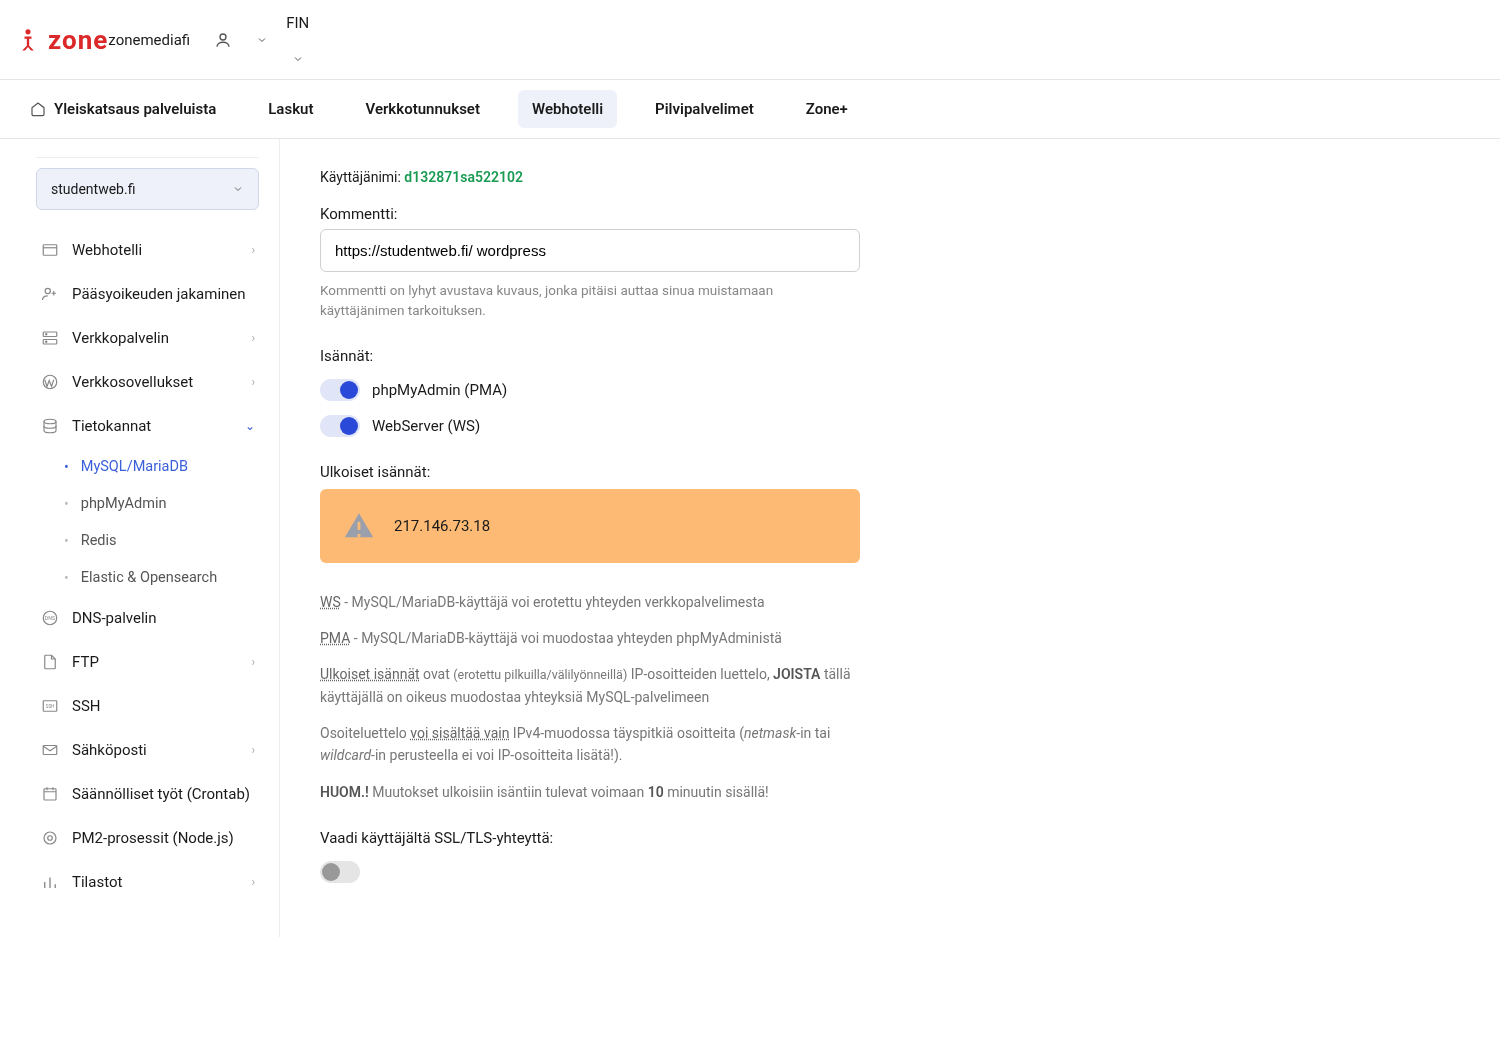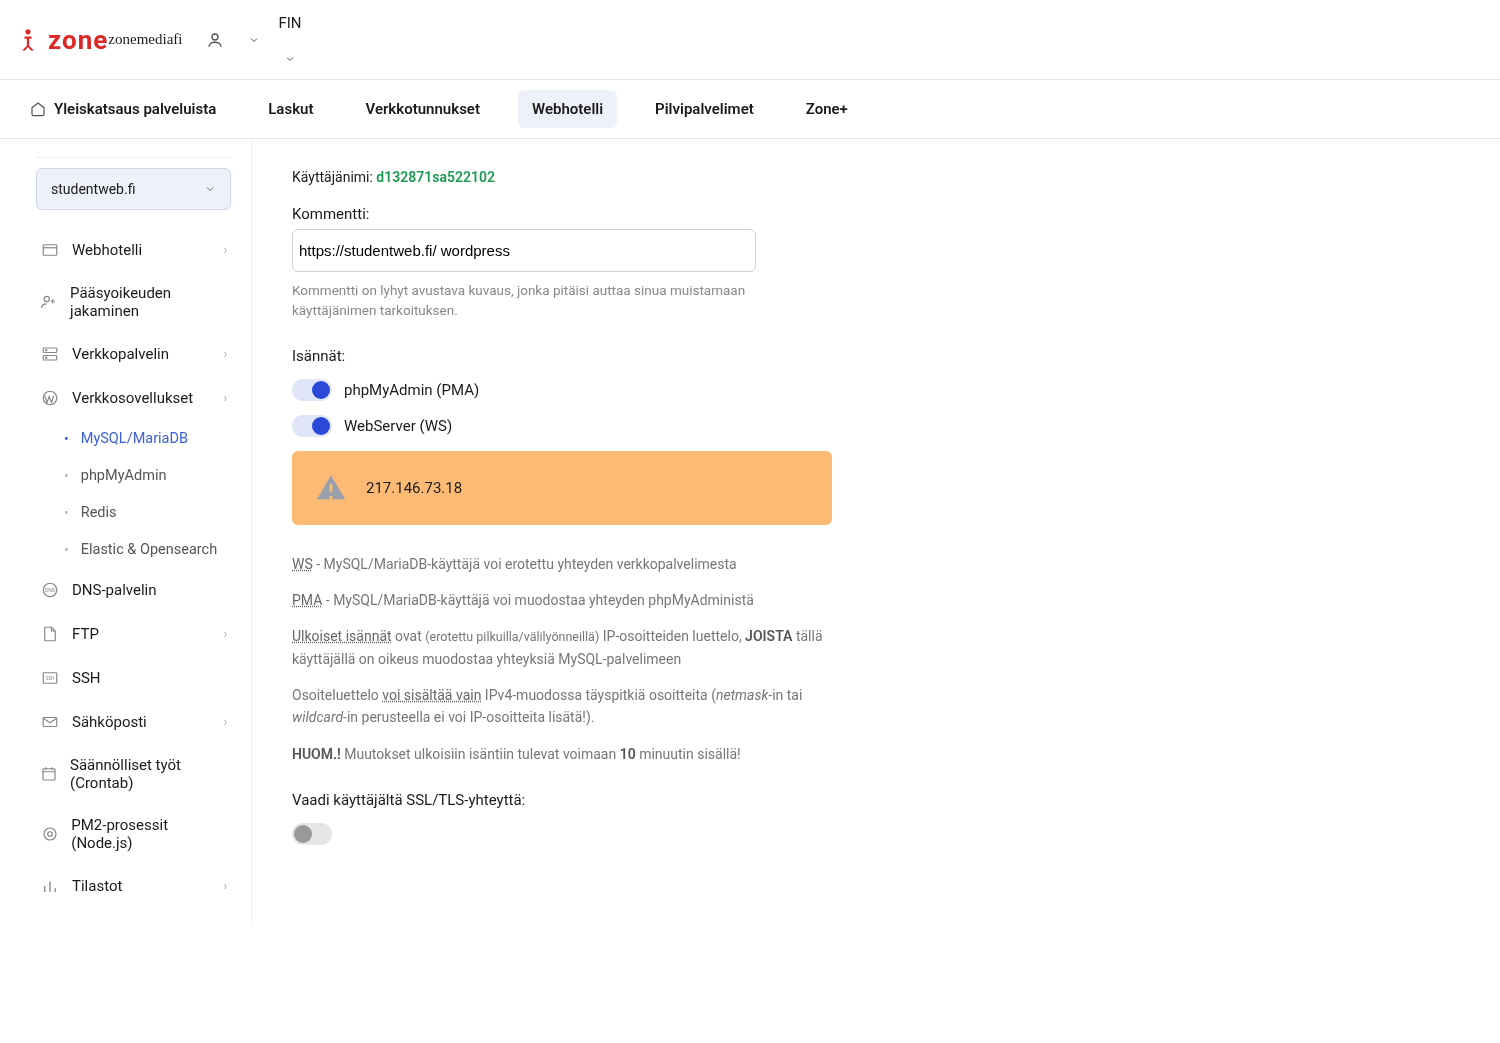--- a/index.html
+++ b/index.html
@@ -3,51 +3,51 @@
 <meta charset="utf-8">
 <style>
   * { box-sizing: border-box; margin: 0; padding: 0; }
   body { font-family: -apple-system, BlinkMacSystemFont, "Segoe UI", Roboto, Arial, sans-serif; font-size: 14px; color: #1a1a1a; background: #fff; }
   
   
   .topbar { display: flex; align-items: center; padding: 14px 28px 14px 14px; border-bottom: 1px solid #e5e5e5; }
   .logo { display: flex; align-items: center; color: #dc2828; font-weight: 700; font-size: 26px; letter-spacing: 1px; }
   .logo svg { margin-right: 6px; }
   .topbar-right { display: flex; align-items: center; gap: 18px; font-size: 15px; }
-  .user-menu { display: flex; align-items: center; gap: 24px; cursor: pointer; font-family: Liberation Serif, serif; }
+  .user-menu { display: flex; align-items: center; gap: 24px; cursor: pointer; }
   .lang-menu { display: flex; align-items: center; gap: 21px; cursor: pointer; flex-direction: column; }
   
   
   .main-nav { display: flex; gap: 24px; padding: 0 16px; border-bottom: 1px solid #e5e5e5; }
   .main-nav-item { padding: 20px 14px; font-size: 15px; font-weight: 600; cursor: pointer; color: #1a1a1a; display:flex; align-items:center; gap:8px;}
   .main-nav-item.active { background: #eef1f9; border-radius: 6px; margin: 10px 0; padding: 10px 14px; }
   
   
   .layout { display: flex; }
-  .sidebar { width: 252px; padding: 18px 20px 18px 36px; border-right: 1px solid #eee; background:#fff;}
+  .sidebar { width: 280px; padding: 18px 20px 18px 36px; border-right: 1px solid #eee; background:#fff;}
   .content { flex: 1; padding: 30px 40px 40px 40px; max-width: 940px; }
   
   
   .domain-select { margin: 10px 0 18px 0; background: #eef1f9; border: 1px solid #d0d7e8; border-radius: 6px; padding: 12px 14px; display:flex; justify-content:space-between; align-items:center; cursor:pointer; font-size:14px;}
   .side-item { display:flex; align-items:center; gap:12px; padding: 12px 4px; font-size:15px; cursor:pointer; color:#1a1a1a; position:relative;}
   .side-item .chev { margin-left:auto; color:#aaa; font-size:12px;}
   .side-item.expanded .chev { color:#3b5fd9; }
   .side-sub { padding-left: 24px; }
   .side-sub-item { display:flex; align-items:center; gap:12px; padding:10px 4px; font-size:14.5px; color:#555; cursor:pointer;}
   .side-sub-item.active { color:#3b5fd9; }
   .side-sub-item::before { content:"•"; color:#bbb; font-size:14px; }
   .side-sub-item.active::before { color:#3b5fd9; }
   .side-icon { width:20px; height:20px; display:inline-flex; align-items:center; justify-content:center; color:#888;}
   
   
   h1.page-title { font-size: 26px; font-weight: 600; margin-bottom: 40px; }
   .field-row { margin-bottom: 20px; }
   .lbl { font-size: 15px; margin-bottom: 6px; display:block; }
   .username-val { color: #1a9b52; font-weight: 600; }
-  .text-input { width: 464px; max-width:100%; padding: 12px 6px; border: 1px solid #d0d0d0; border-radius: 6px; font-size: 15px; }
+  .text-input { width: 540px; max-width:100%; padding: 12px 14px; border: 1px solid #d0d0d0; border-radius: 6px; font-size: 15px; }
   .help-text { font-size: 13.5px; color: #888; margin-top: 8px; max-width: 540px; line-height:1.5;}
   
   .toggle-row { display:flex; align-items:center; gap:12px; margin: 14px 0; }
   .toggle { width: 40px; height: 22px; background: #e5e5e5; border-radius: 20px; position: relative; cursor:pointer;}
   .toggle .knob { position:absolute; top:2px; left:2px; width:18px; height:18px; border-radius:50%; background:#999; transition:.2s;}
   .toggle.on { background:#e0e6f7;}
   .toggle.on .knob { left:20px; background:#2b49d8;}
   .toggle-label { font-size:15px; }
   
   .alert-box { background:#fdba74; border-radius:6px; padding:20px 22px; display:flex; align-items:center; gap:18px; max-width:540px; margin-top:8px;}
@@ -164,20 +164,31 @@
     <div class="side-item">
       <span class="side-icon">
           <svg width="18" height="18" viewBox="0 0 24 24" fill="none" stroke="#888" stroke-width="1.6">
             <circle cx="12" cy="12" r="9"></circle>
             <path d="M5 9l3 9 3-8 3 8 3-9"></path>
           </svg>
         </span>
       <span>Verkkosovellukset</span>
       <span class="chev">›</span>
     </div>
+    <div class="side-item expanded">
+      <span class="side-icon">
+          <svg width="18" height="18" viewBox="0 0 24 24" fill="none" stroke="#888" stroke-width="1.6">
+            <ellipse cx="12" cy="6" rx="8" ry="3"></ellipse>
+            <path d="M4 6v12c0 1.7 3.6 3 8 3s8-1.3 8-3V6"></path>
+            <path d="M4 12c0 1.7 3.6 3 8 3s8-1.3 8-3"></path>
+          </svg>
+        </span>
+      <span>Tietokannat</span>
+      <span class="chev" style="color:#3b5fd9">⌄</span>
+    </div>
     <div class="side-sub">
       <div class="side-sub-item active">
           <span>MySQL/MariaDB</span>
         </div>
       <div class="side-sub-item">
           <span>phpMyAdmin</span>
         </div>
       <div class="side-sub-item">
           <span>Redis</span>
         </div>
@@ -272,20 +283,21 @@
         </div>
       <span class="toggle-label">phpMyAdmin (PMA)</span>
     </div>
     <div class="toggle-row">
       <div class="toggle on">
           <div class="knob"></div>
         </div>
       <span class="toggle-label">WebServer (WS)</span>
     </div>
 
+    <label class="section-lbl">Ulkoiset isännät:</label>
     <div class="alert-box">
       <svg width="34" height="34" viewBox="0 0 24 24" fill="#9aa0ab">
           <path d="M12 3L2 20h20L12 3zm0 6a1 1 0 011 1v4a1 1 0 01-2 0v-4a1 1 0 011-1zm0 8.5a1.2 1.2 0 110 2.4 1.2 1.2 0 010-2.4z"></path>
         </svg>
       <span class="alert-ip">217.146.73.18</span>
     </div>
 
     <div class="info-block">
       <p><span class="u">WS</span><span> - MySQL/MariaDB-käyttäjä voi erotettu yhteyden verkkopalvelimesta</span></p>
       <p><span class="u">PMA</span><span> - MySQL/MariaDB-käyttäjä voi muodostaa yhteyden phpMyAdministä</span></p>

